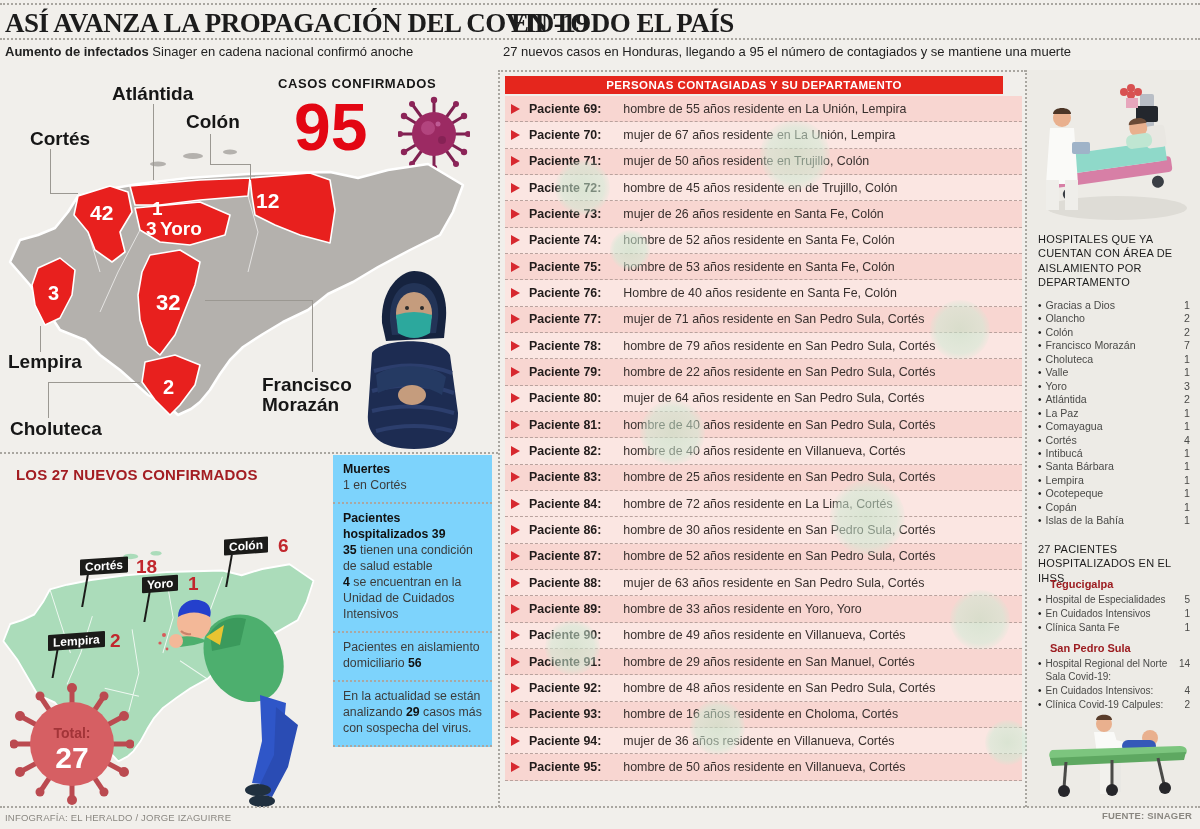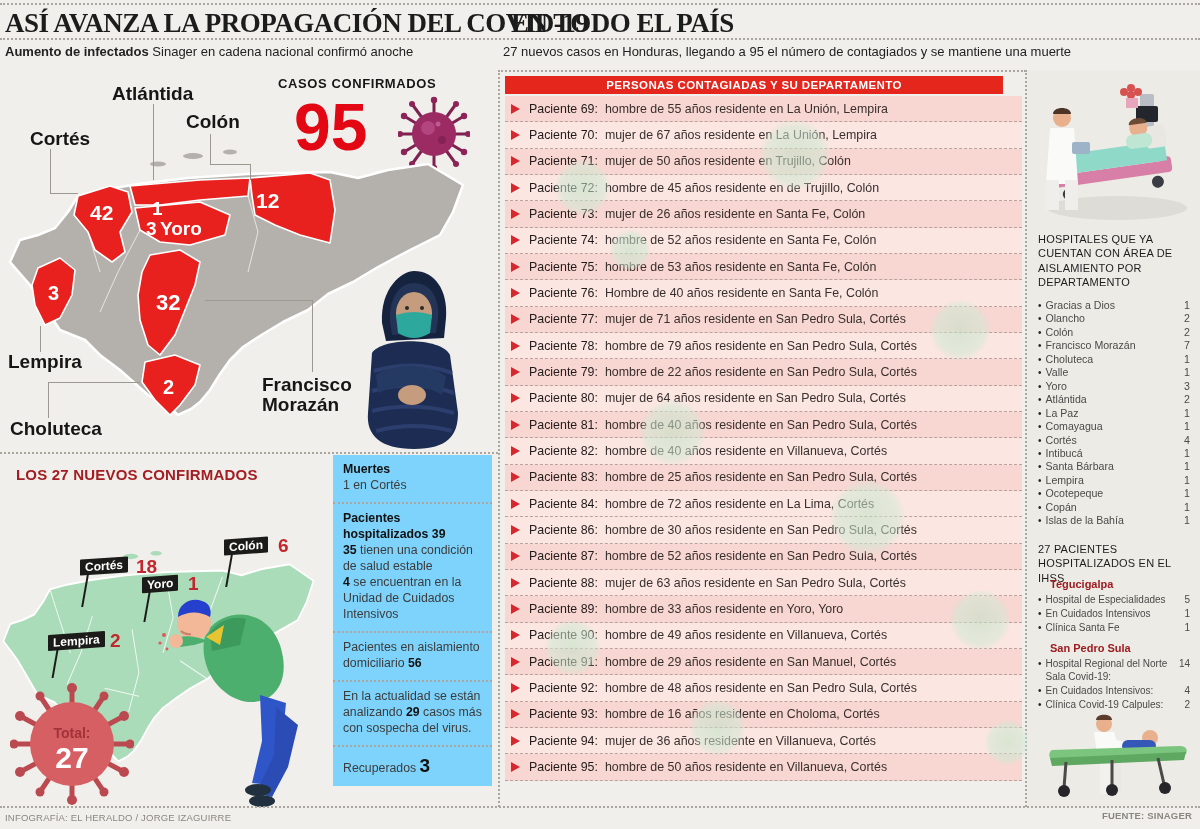--- a/index.html
+++ b/index.html
@@ -39,21 +39,21 @@
   .plist-header{position:absolute;left:505px;top:76px;width:498px;height:18px;background:#e5261d;
     color:#fff;font-weight:bold;font-size:11.5px;letter-spacing:.4px;text-align:center;line-height:18px}
   .plist{position:absolute;left:505px;top:96px;width:517px;height:711px;display:flex;flex-direction:column}
   .p-row{height:26.33px;box-sizing:border-box;border-bottom:1px dashed #b9a29d;
     display:flex;align-items:center;padding-left:24px;position:relative;
     font-size:12.4px;color:#38302e;white-space:nowrap;overflow:hidden}
   .p-row.even{background:#f8d6d1}
   .p-row.odd{background:#fbe6e2}
   .p-row .tri{position:absolute;left:6px;top:50%;margin-top:-5px;width:0;height:0;
     border-left:9px solid #d7282f;border-top:5px solid transparent;border-bottom:5px solid transparent}
-  .p-label{font-weight:normal;color:#211c1b;margin-right:7px}
+  .p-label{font-weight:bold;color:#211c1b;margin-right:22px}
   .blob{position:absolute;border-radius:50%;background:radial-gradient(circle,#bfe2c6 0%,#cfe9d4 55%,rgba(207,233,212,0) 75%);
     opacity:.55;pointer-events:none}
   
   .sidebar{position:absolute;left:1027px;top:70px;width:173px;height:737px;background:#edebe6}
   .sb-title{position:absolute;left:1038px;width:152px;font-weight:normal;font-size:11px;line-height:1.3;
     color:#1d1d1d;letter-spacing:.2px}
   .h-list{position:absolute;left:1038px;top:299px;width:152px}
   .h-item{display:flex;font-size:10.6px;line-height:13.45px;color:#4a4a48}
   .h-item::before{content:"•";margin-right:4px;color:#222;font-size:10px}
   .h-name{flex:1}
@@ -280,23 +280,20 @@
     <span class="s-title">Pacientes hospitalizados</span>
     <span class="b">39</span><br>
     <span class="b">35</span><span> tienen una condición de salud estable</span><br>
     <span class="b">4</span><span> se encuentran en la Unidad de Cuidados Intensivos</span>
   </div>
   <div class="s-block">
     <span>Pacientes en aislamiento domiciliario </span><span class="b">56</span>
   </div>
   <div class="s-block">
     <span>En la actualidad se están analizando </span><span class="b">29</span><span> casos más con sospecha del virus.</span>
-  </div>
-  <div class="s-block" style="border-bottom:none">
-    <span>Recuperados </span><span class="big">3</span>
   </div>
 </div>
 
 <div class="hline" style="left:498px;top:70px;width:528px"></div>
 <div class="vline" style="left:498px;top:70px;height:737px"></div>
 <div class="vline" style="left:1025px;top:70px;height:737px"></div>
 
 <div class="plist-header">PERSONAS CONTAGIADAS Y SU DEPARTAMENTO</div>
 <div class="plist">
 

